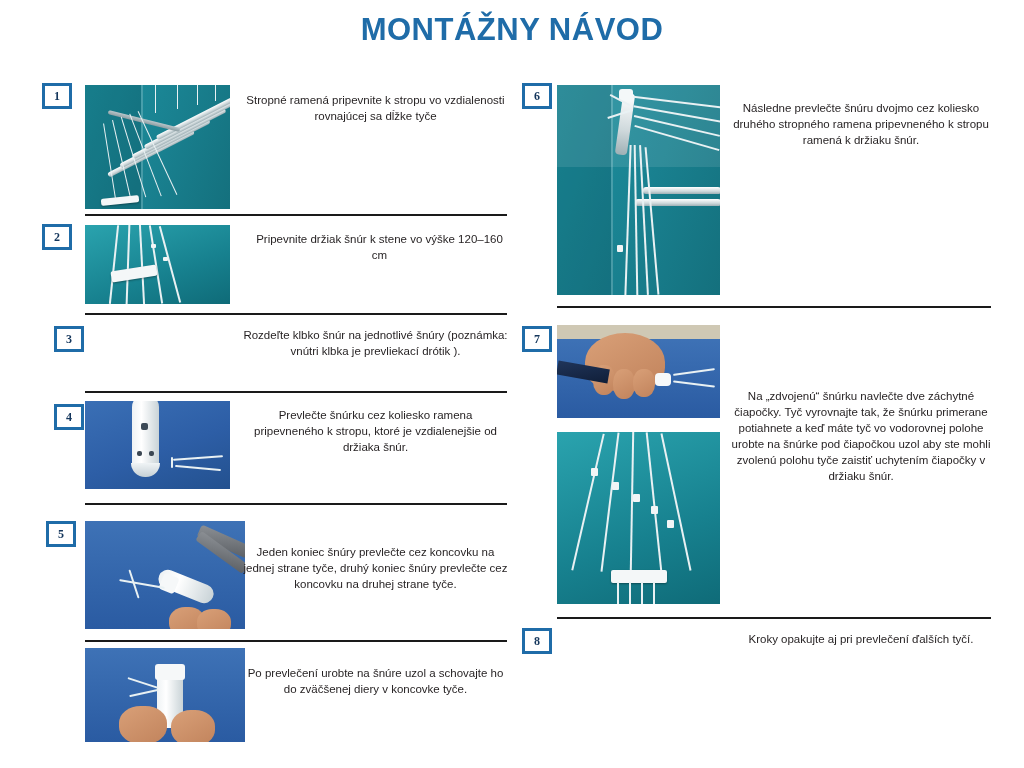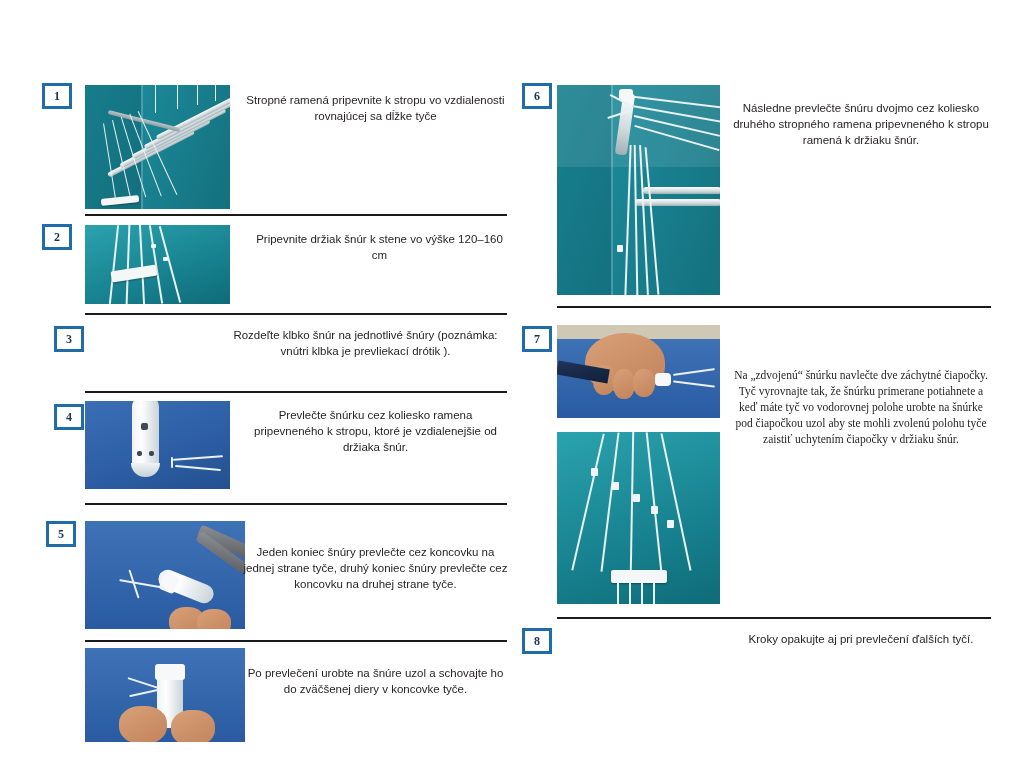--- a/index.html
+++ b/index.html
@@ -75,20 +75,21 @@
   .plier { position: absolute; background: linear-gradient(160deg,#8b8f94,#5d6166); }
   .arm-white { position: absolute; background: linear-gradient(90deg,#eef2f4,#ffffff 35%,#c9d3d7); border-radius: 12px; }
   .cap { position: absolute; background: #f6f8f9; border-radius: 3px; }
   .table-blue { position: absolute; background: linear-gradient(180deg,#3e72b6,#2a5ba2); }
 </style>
 </head>
 <body>
 
 <div class="page">
 
+  <div class="title">MONTÁŽNY NÁVOD</div>
 
   <div class="badge" style="left:42px; top:83px;">
     <span>1</span>
   </div>
 
   <div class="photo bg-teal" style="left:85px; top:85px; width:145px; height:124px;">
     <div class="corner-dark" style="left:0; top:0; width:56px; height:124px;"></div>
     <div class="wall-edge" style="left:56px; top:0; width:2px; height:124px;"></div>
     <div class="rod" style="left:18px; top:66px; width:96px; height:5px; transform:rotate(-27deg);"></div>
     <div class="rod" style="left:30px; top:56px; width:100px; height:5px; transform:rotate(-27deg);"></div>
@@ -128,21 +129,21 @@
   </div>
 
   <div class="caption" style="left:247px; top:231px; width:265px;">Pripevnite držiak šnúr k stene vo výške 120–160 cm</div>
 
   <div class="rule" style="left:85px; top:313px; width:422px;"></div>
 
   <div class="badge" style="left:54px; top:326px;">
     <span>3</span>
   </div>
 
-  <div class="caption" style="left:233px; top:327px; width:265px;">Rozdeľte klbko šnúr  na jednotlivé šnúry (poznámka: vnútri klbka je prevliekací drótik ).</div>
+  <div class="caption" style="left:243px; top:327px; width:265px;">Rozdeľte klbko šnúr  na jednotlivé šnúry (poznámka: vnútri klbka je prevliekací drótik ).</div>
 
   <div class="rule" style="left:85px; top:391px; width:422px;"></div>
 
   <div class="badge" style="left:54px; top:404px;">
     <span>4</span>
   </div>
 
   <div class="photo bg-blue" style="left:85px; top:401px; width:145px; height:88px;">
     <div class="arm-white" style="left:47px; top:-6px; width:27px; height:80px;"></div>
     <div style="position:absolute; left:56px; top:22px; width:7px; height:7px; background:#3d4a57; border-radius:2px;"></div>
@@ -247,21 +248,21 @@
     <div class="clip" style="left:76px; top:62px; width:7px; height:8px;"></div>
     <div class="clip" style="left:94px; top:74px; width:7px; height:8px;"></div>
     <div class="clip" style="left:110px; top:88px; width:7px; height:8px;"></div>
     <div class="holder" style="left:54px; top:138px; width:56px; height:13px;"></div>
     <div class="cord" style="left:60px; top:150px; width:1.5px; height:22px;"></div>
     <div class="cord" style="left:72px; top:150px; width:1.5px; height:22px;"></div>
     <div class="cord" style="left:84px; top:150px; width:1.5px; height:22px;"></div>
     <div class="cord" style="left:96px; top:150px; width:1.5px; height:22px;"></div>
   </div>
 
-  <div class="caption" style="left:731px; top:367px; width:260px;font-family:Liberation Serif, serif;">Na „zdvojenú“ šnúrku navlečte dve záchytné čiapočky. Tyč vyrovnajte tak, že šnúrku primerane potiahnete a keď máte tyč vo vodorovnej polohe urobte na šnúrke pod čiapočkou uzol aby ste mohli zvolenú polohu tyče zaistiť uchytením čiapočky v držiaku šnúr.</div>
+  <div class="caption" style="left:731px; top:388px; width:260px;">Na „zdvojenú“ šnúrku navlečte dve záchytné čiapočky. Tyč vyrovnajte tak, že šnúrku primerane potiahnete a keď máte tyč vo vodorovnej polohe urobte na šnúrke pod čiapočkou uzol aby ste mohli zvolenú polohu tyče zaistiť uchytením čiapočky v držiaku šnúr.</div>
 
   <div class="rule" style="left:557px; top:617px; width:434px;"></div>
 
   <div class="badge" style="left:522px; top:628px;">
     <span>8</span>
   </div>
 
   <div class="caption" style="left:731px; top:631px; width:260px;">Kroky opakujte aj pri prevlečení ďalších tyčí.</div>
 
 </div>

